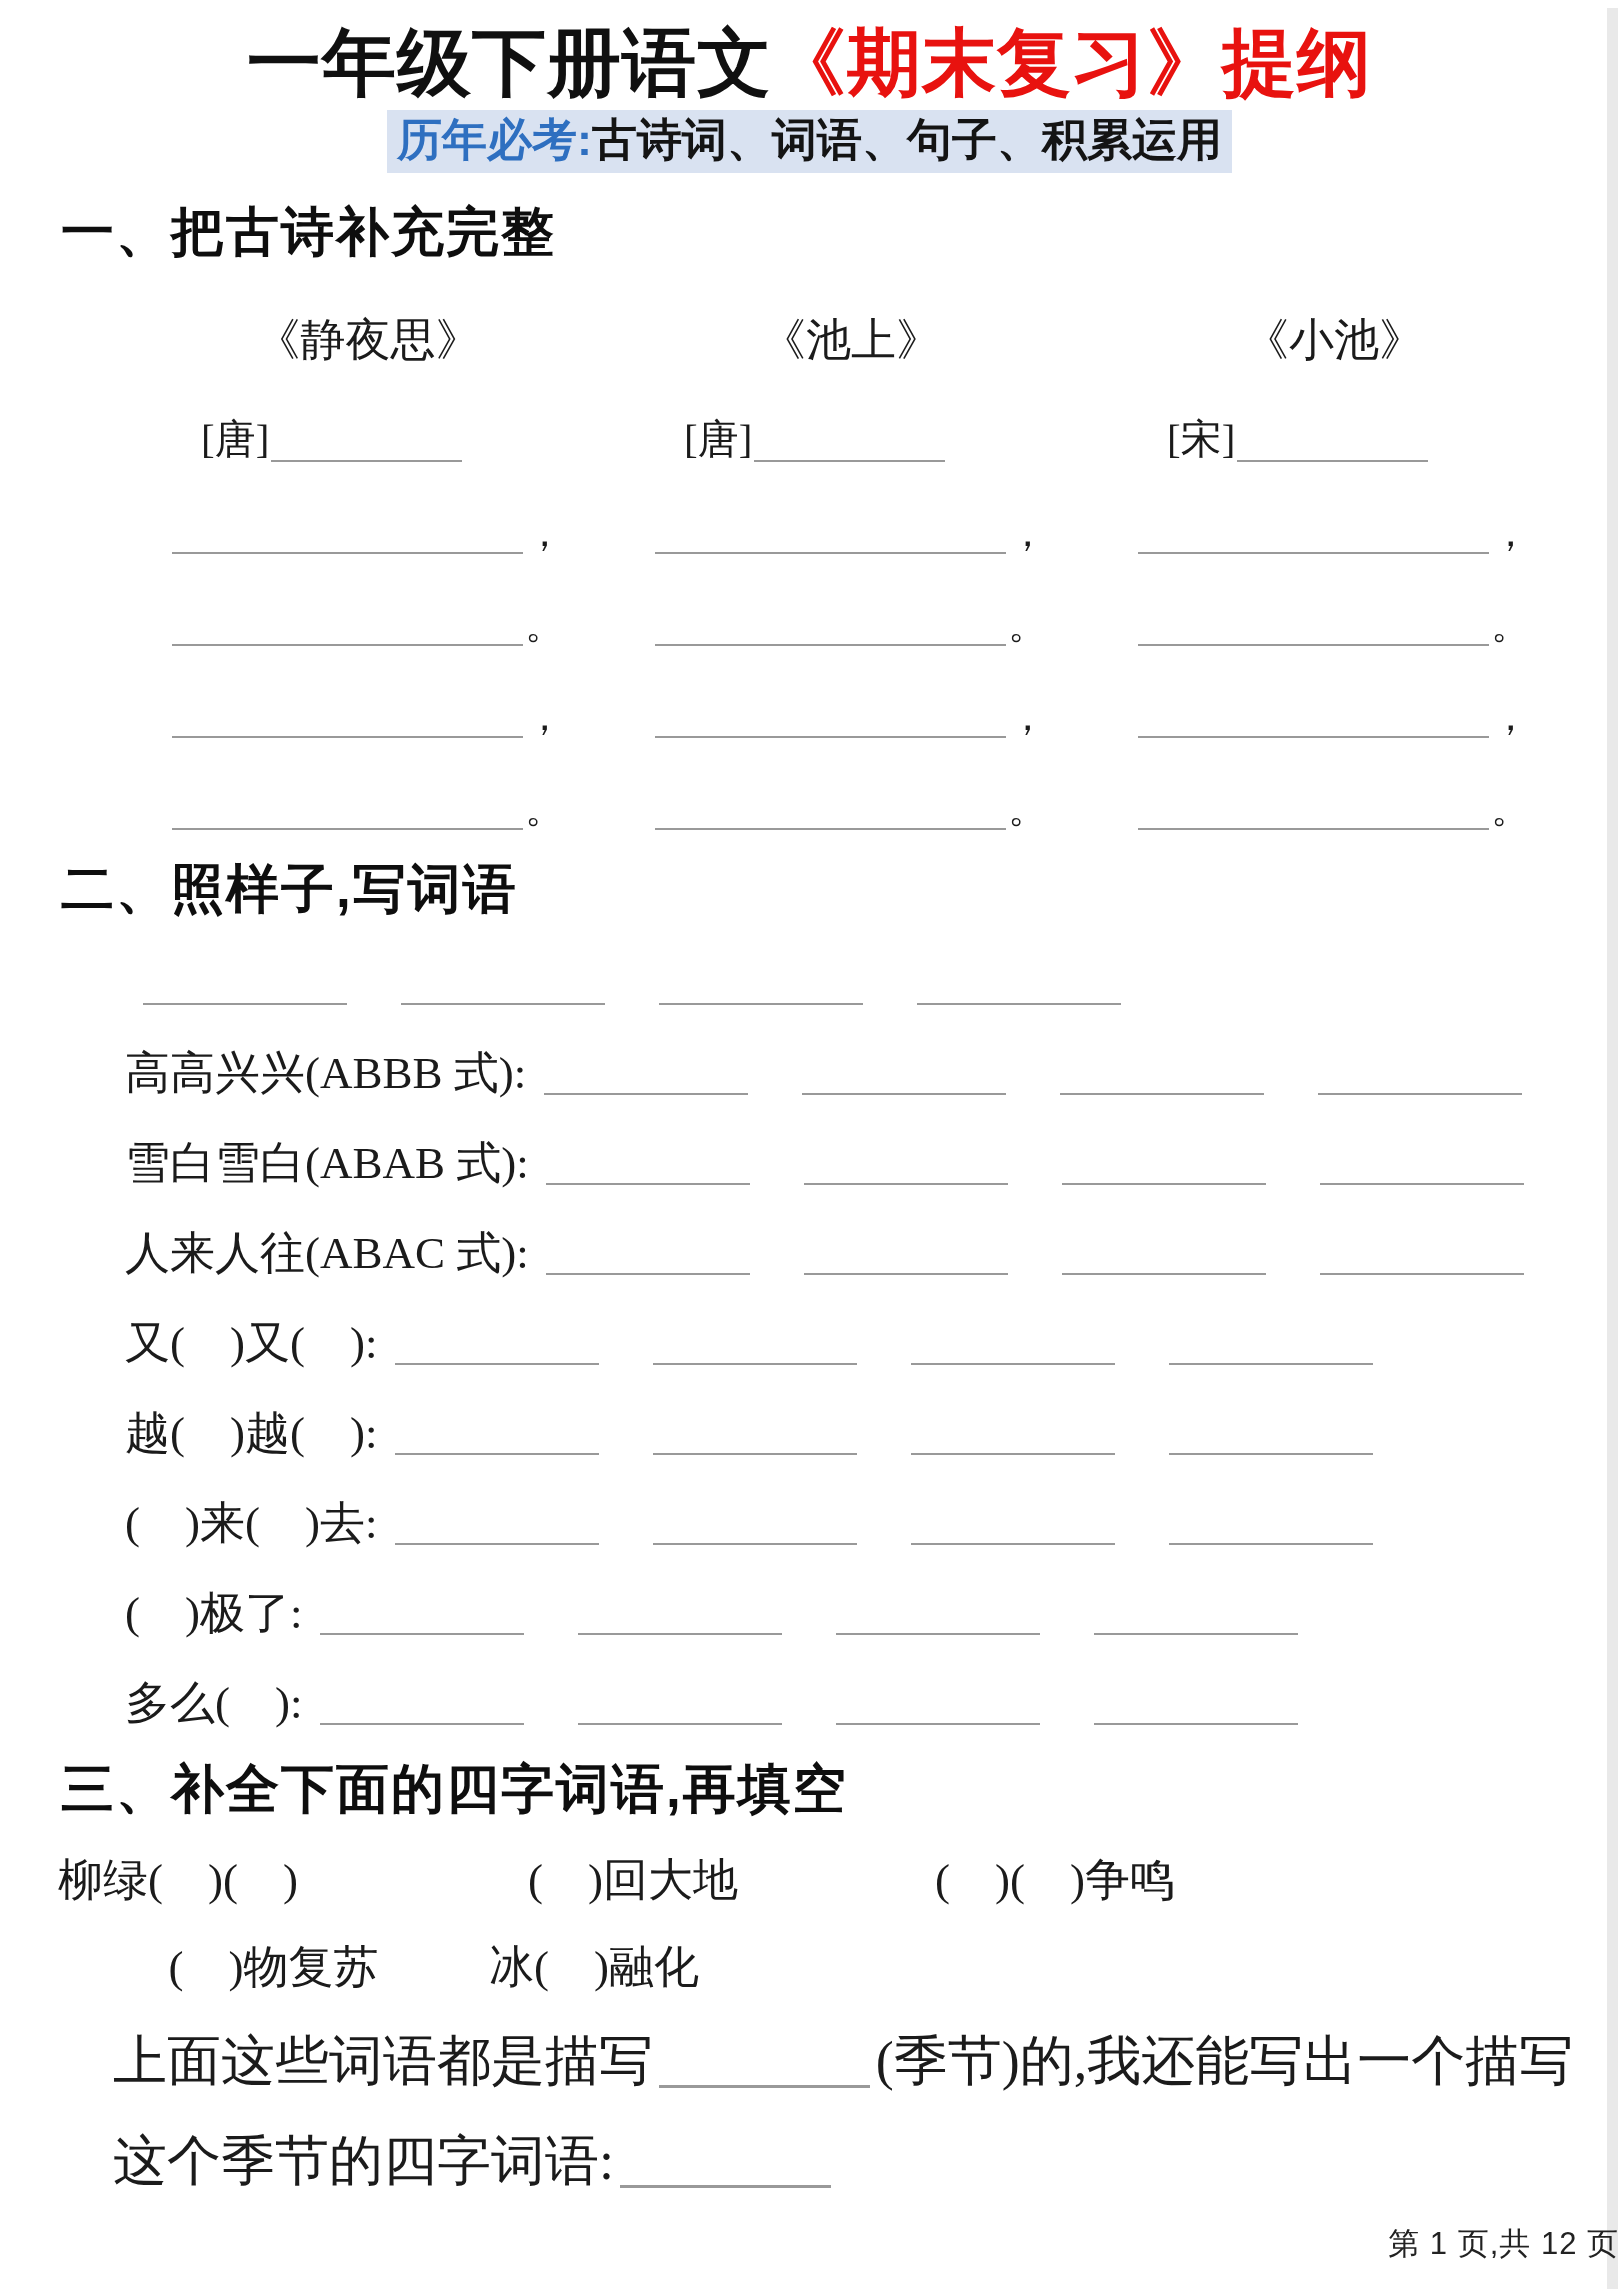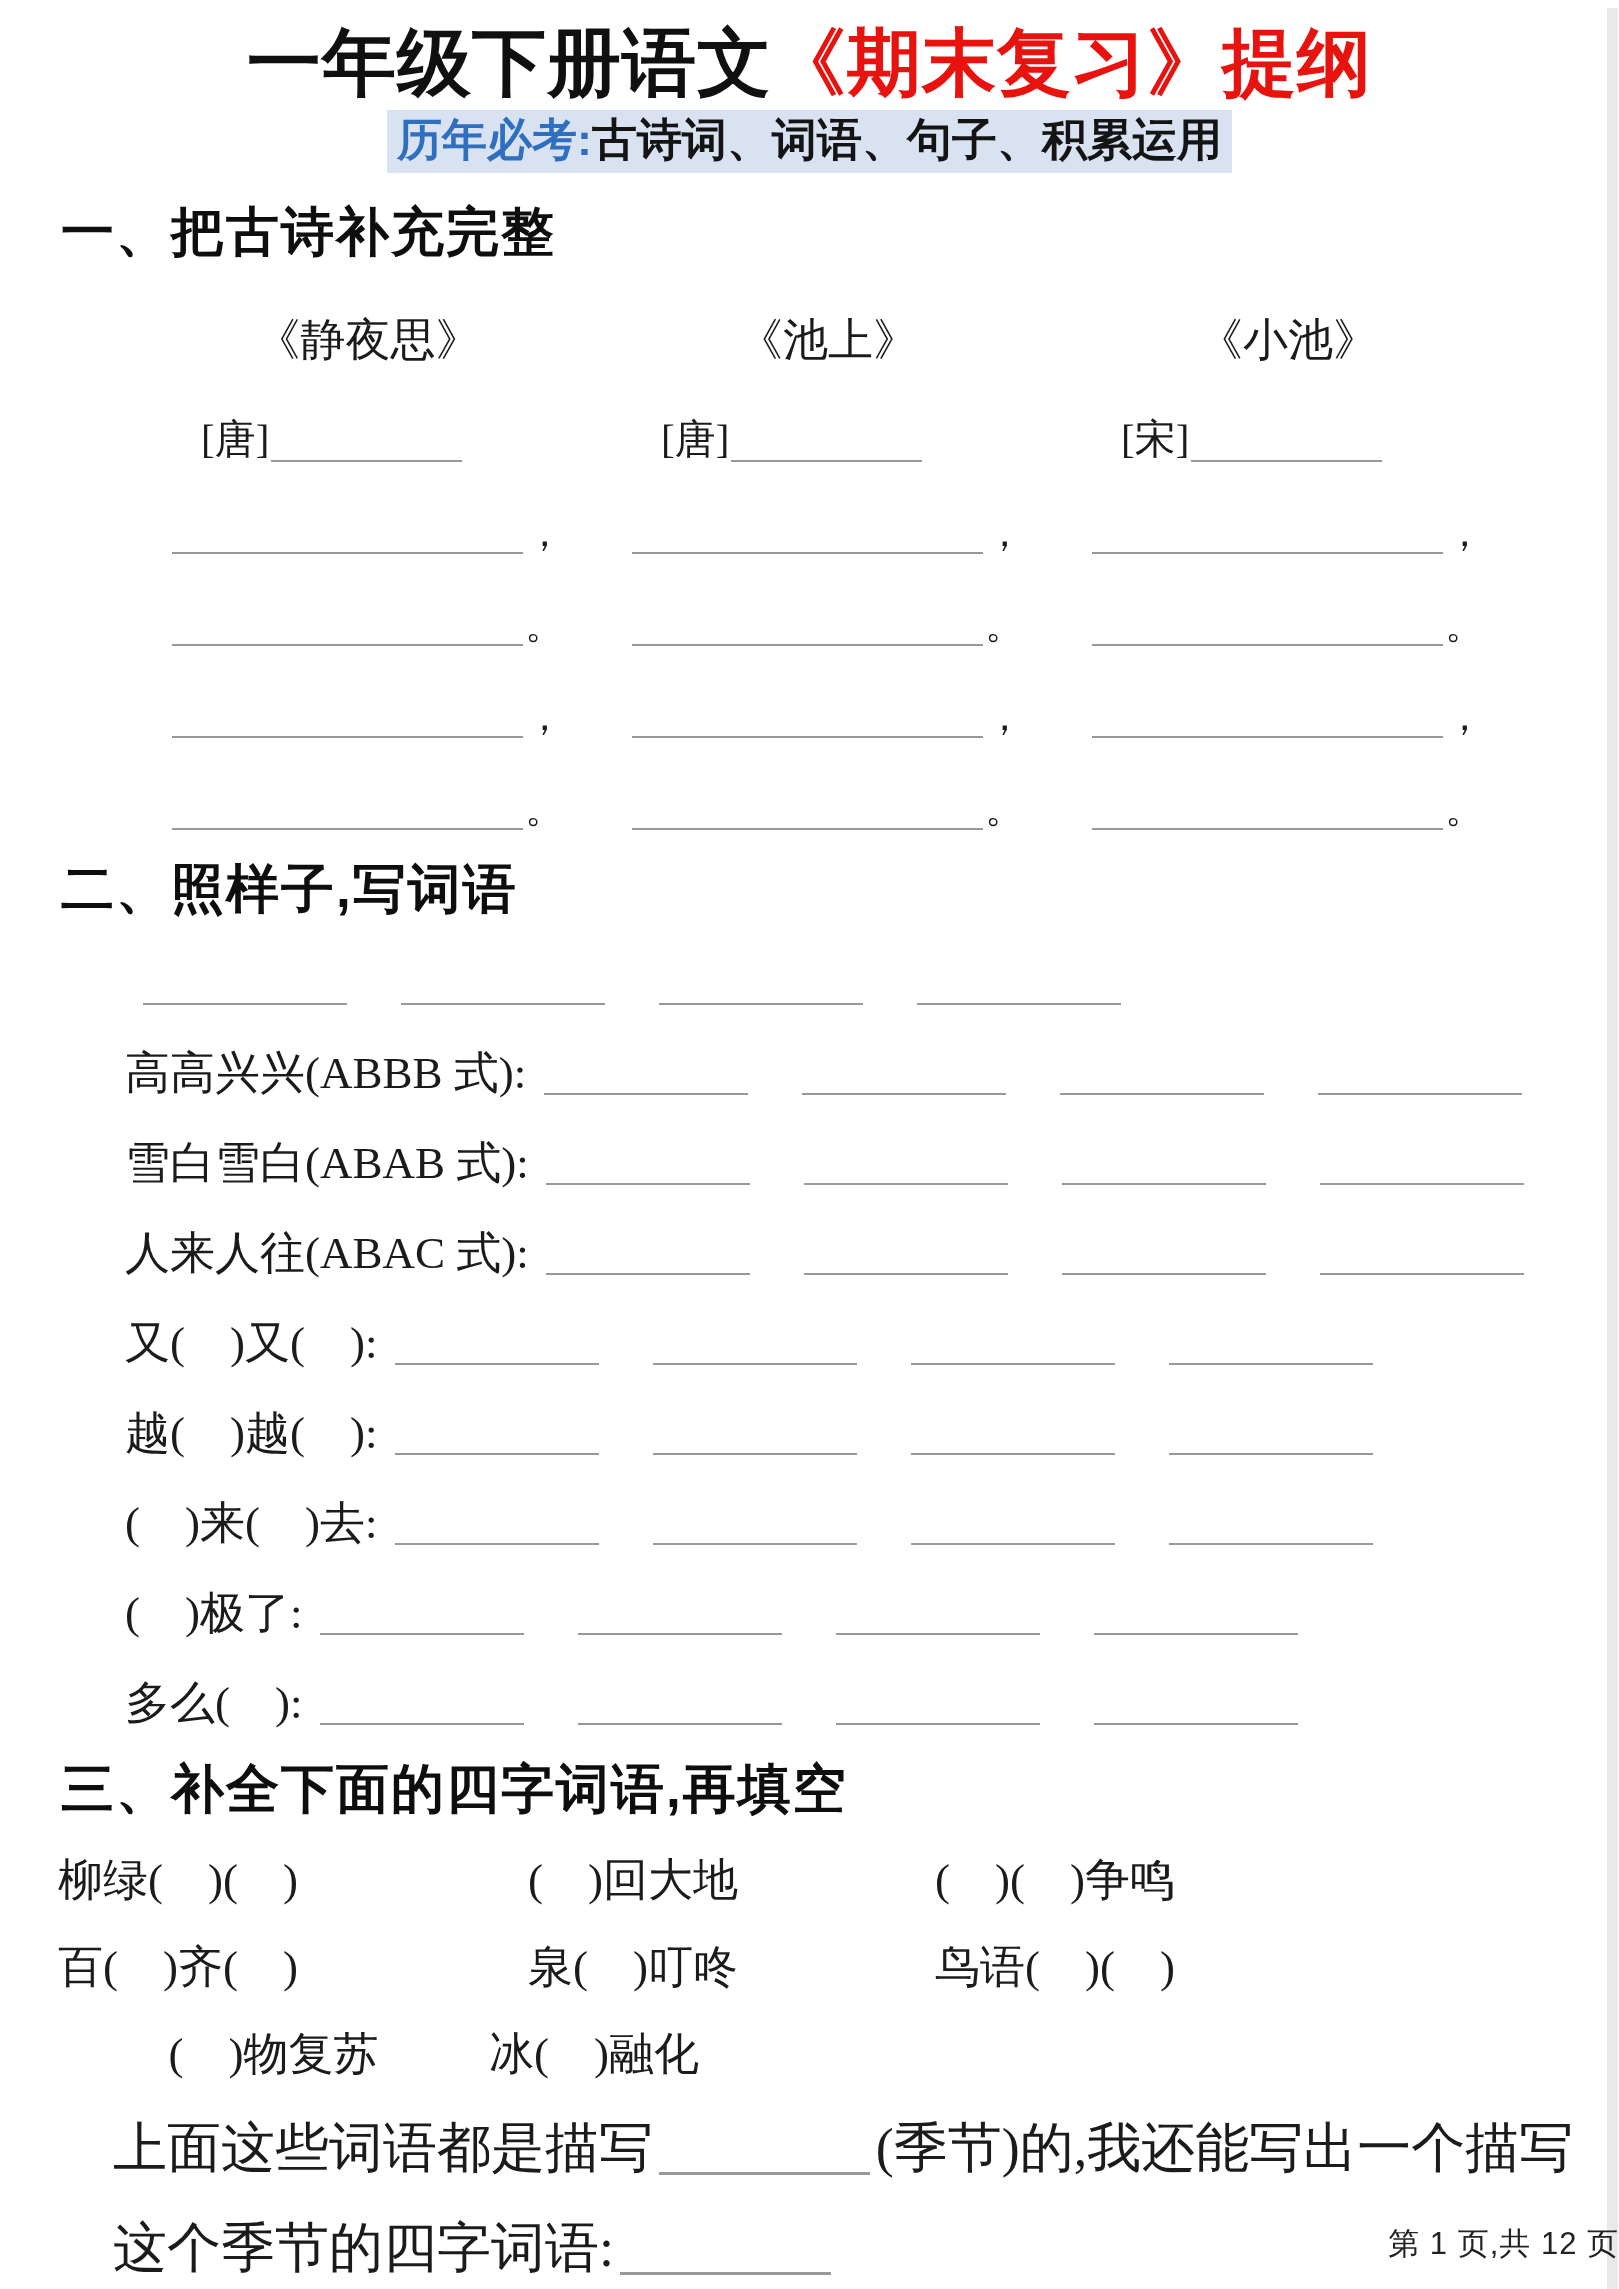--- a/index.html
+++ b/index.html
@@ -52,21 +52,21 @@
     font-family:"Liberation Sans","DejaVu Sans",sans-serif;
     font-weight:700;
     font-size:53px;line-height:1.15;
     color:#0e0e0e;
     margin:29px 0 0 61px;
     letter-spacing:2px;
     white-space:nowrap;
   }
   
   .poems{
-    display:flex;gap:68px;
+    display:flex;gap:91px;
     padding-left:172px;
     margin-top:54px;
   }
   .poem-col{width:392px;flex:0 0 392px;}
   .poem-title{
     text-align:center;
     font-size:45px;line-height:1.1;
     white-space:nowrap;
   }
   .author-row{
@@ -269,25 +269,20 @@
   </div>
 
   <div class="sec-heading">三、补全下面的四字词语,再填空</div>
 
   <div class="s3-row">
     <span class="s3-item w1">柳绿(　)(　)</span>
     <span class="s3-item w2">(　)回大地</span>
     <span class="s3-item">(　)(　)争鸣</span>
   </div>
   <div class="s3-row">
-    <span class="s3-item w1">百(　)齐(　)</span>
-    <span class="s3-item w2">泉(　)叮咚</span>
-    <span class="s3-item">鸟语(　)(　)</span>
-  </div>
-  <div class="s3-row">
     <span class="s3-item w3">(　)物复苏</span>
     <span class="s3-item">冰(　)融化</span>
   </div>
 
   <div class="s3-sentence">
     <span>上面这些词语都是描写</span>
     <span class="inline-blank"></span>
     <span>(季节)的,我还能写出一个描写</span>
   </div>
   <div class="s3-sentence">

